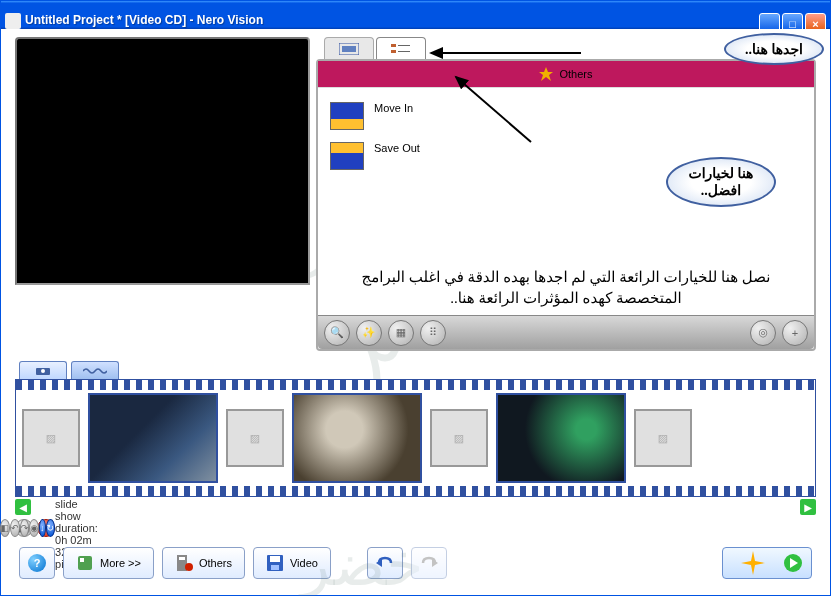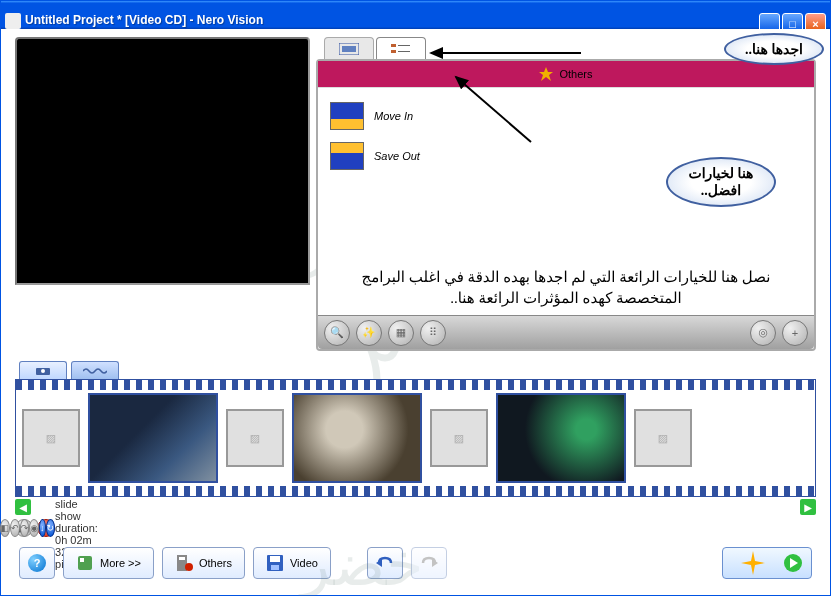--- a/index.html
+++ b/index.html
@@ -26,21 +26,21 @@
 .effects-tabs { display: flex; gap: 2px; margin-left: 8px; position: relative; }
 .etab { width: 50px; height: 22px; background: #e8e8e8; border: 1px solid #aaa; border-bottom: none; border-radius: 4px 4px 0 0; display: flex; align-items: center; justify-content: center; cursor: pointer; }
 .etab.active { background: #fff; border-color: #888; }
 .annot { position: absolute; background: radial-gradient(ellipse at center, #fff 40%, #c8d8f0 100%); border: 2px solid #4060a0; border-radius: 50%; padding: 6px 14px; direction: rtl; font-family: 'Traditional Arabic', serif; font-size: 14px; font-weight: bold; color: #000; text-align: center; z-index: 10; }
 .annot1 { top: -4px; right: -8px; width: 100px; height: 32px; display:flex; align-items:center; justify-content:center; }
 .annot2 { top: 120px; right: 40px; width: 110px; height: 50px; display:flex; align-items:center; justify-content:center; }
 .effects-box { border: 2px solid #aaa; border-radius: 4px; background: #fff; height: 292px; display: flex; flex-direction: column; }
 .effects-header { padding: 6px 8px; display: flex; align-items: center; gap: 6px; border-bottom: 1px solid #ddd; background: #be185d; justify-content: center; }
 .star-icon { width: 14px; height: 14px; display:inline-block; }
 .effects-list { flex: 1; padding: 8px; background: #fff; position: relative; }
-.effect-item { display: flex; align-items: center; gap: 10px; padding: 6px 4px; cursor: pointer; font-style: italic; }
+.effect-item { display: flex; align-items: flex-start; gap: 10px; padding: 6px 4px; cursor: pointer; }
 .effect-thumb { width: 34px; height: 28px; border: 1px solid #666; }
 .movein-thumb { background: linear-gradient(to bottom, #2040c0 60%, #ffc030 60%); }
 .moveout-thumb { background: linear-gradient(to bottom, #ffc030 40%, #2040c0 40%); }
 .arabic-desc { direction: rtl; text-align: center; font-family: 'Traditional Arabic', serif; font-size: 15px; font-weight: normal; padding: 6px 20px 6px 20px; line-height: 1.4; }
 .effects-toolbar { height: 34px; background: linear-gradient(to bottom, #d8d8d8, #a0a0a0); border-top: 1px solid #888; display: flex; align-items: center; padding: 0 6px; gap: 6px; border-radius: 0 0 4px 4px; }
 .et-btn { width: 26px; height: 26px; border-radius: 50%; background: radial-gradient(circle at 30% 30%, #f0f0f0, #b0b0b0); border: 1px solid #777; display: flex; align-items: center; justify-content: center; color: #666; cursor: pointer; }
 .timeline-section { margin-top: 10px; }
 .tl-tabs { display: flex; gap: 4px; margin-left: 4px; }
 .tl-tab { width: 48px; height: 18px; background: linear-gradient(to bottom, #d0e0ff, #a0c0f0); border: 1px solid #6080c0; border-bottom: none; border-radius: 3px 3px 0 0; display: flex; align-items: center; justify-content: center; cursor: pointer; }
 .tl-tab.active { background: linear-gradient(to bottom, #e8f0ff, #c0d8ff); }

